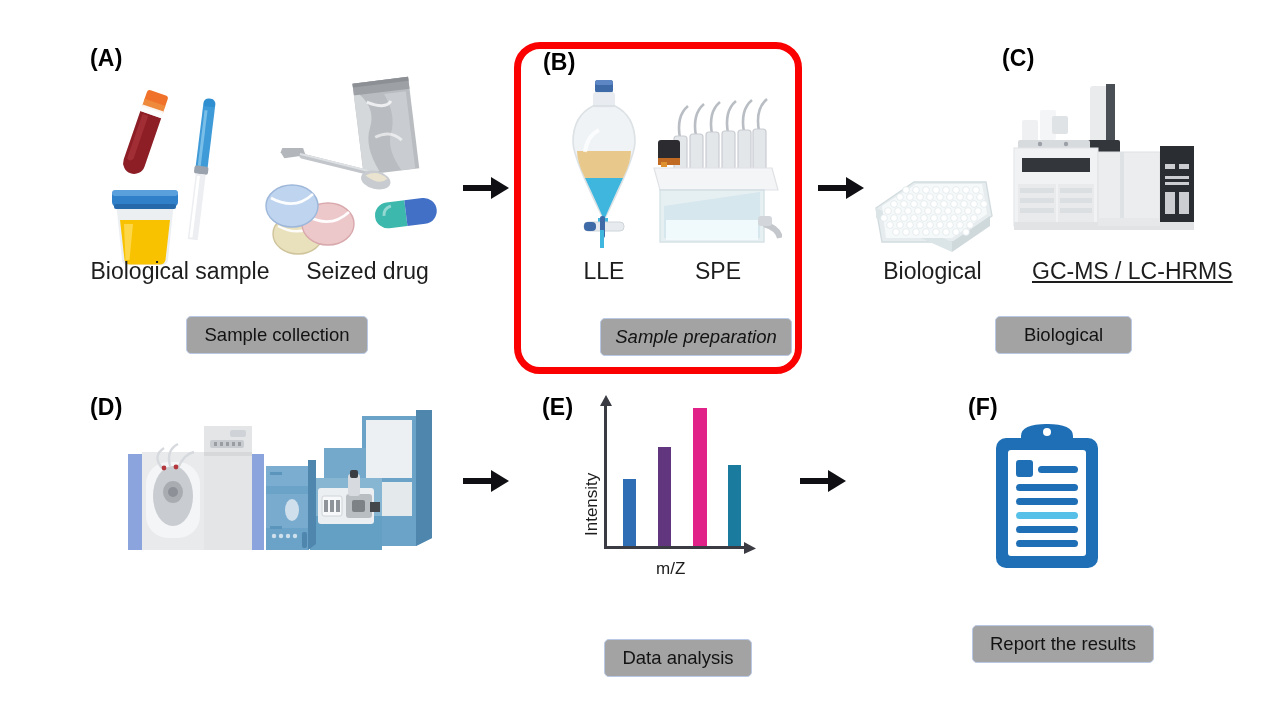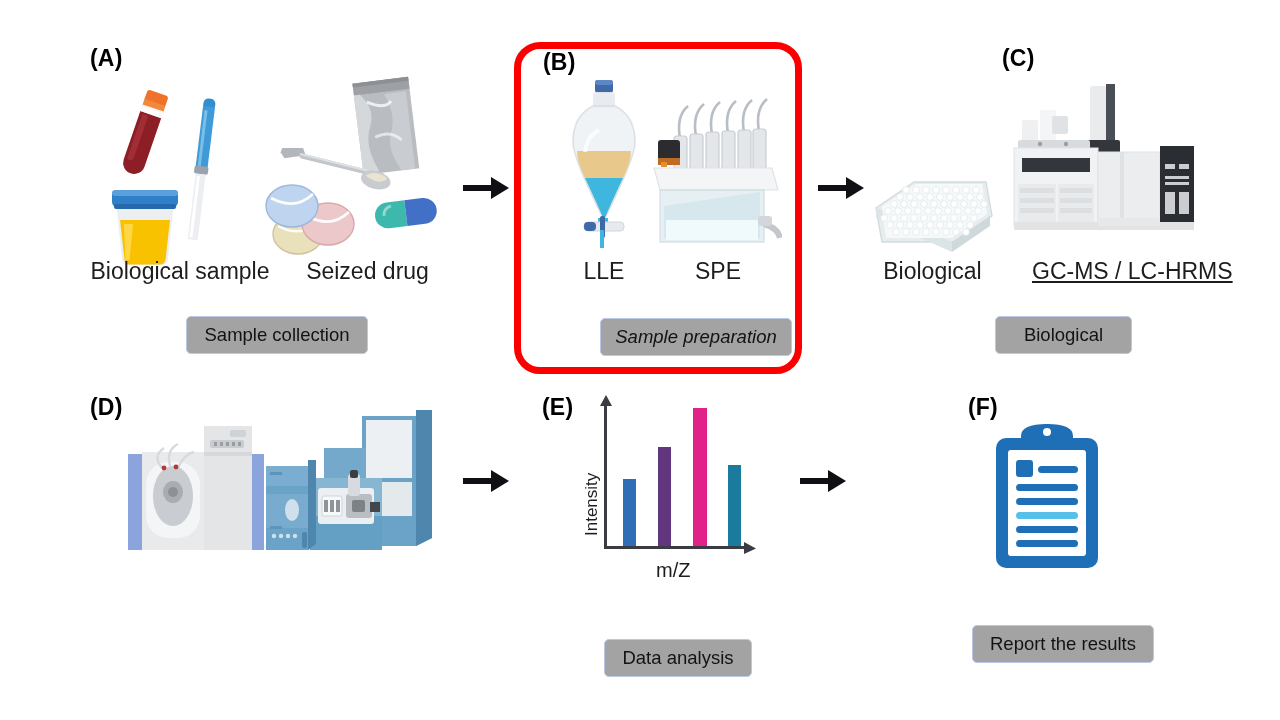--- a/index.html
+++ b/index.html
@@ -30,21 +30,21 @@
   .arrow{position:absolute;}
 
   
   .chartwrap{position:absolute;}
   .axisline{position:absolute;background:#3b3b44;}
   .bar{position:absolute;bottom:0;}
   .ylabel{
     position:absolute;font-size:17px;color:#1d1d1d;
     transform:rotate(-90deg);transform-origin:left top;white-space:nowrap;
   }
-  .xlabel{position:absolute;font-size:20px;color:#1d1d1d;white-space:nowrap;}
+  .xlabel{position:absolute;font-size:17px;color:#1d1d1d;white-space:nowrap;}
 </style>
 </head>
 <body>
 
 <div id="stage">
 
   <div class="panel" style="left:0;top:0;width:470px;height:370px;">
     <div class="plabel" style="left:90px;top:45px;">(A)</div>
 
     <svg style="position:absolute;left:96px;top:82px;" width="92" height="110" viewBox="0 0 92 110">

